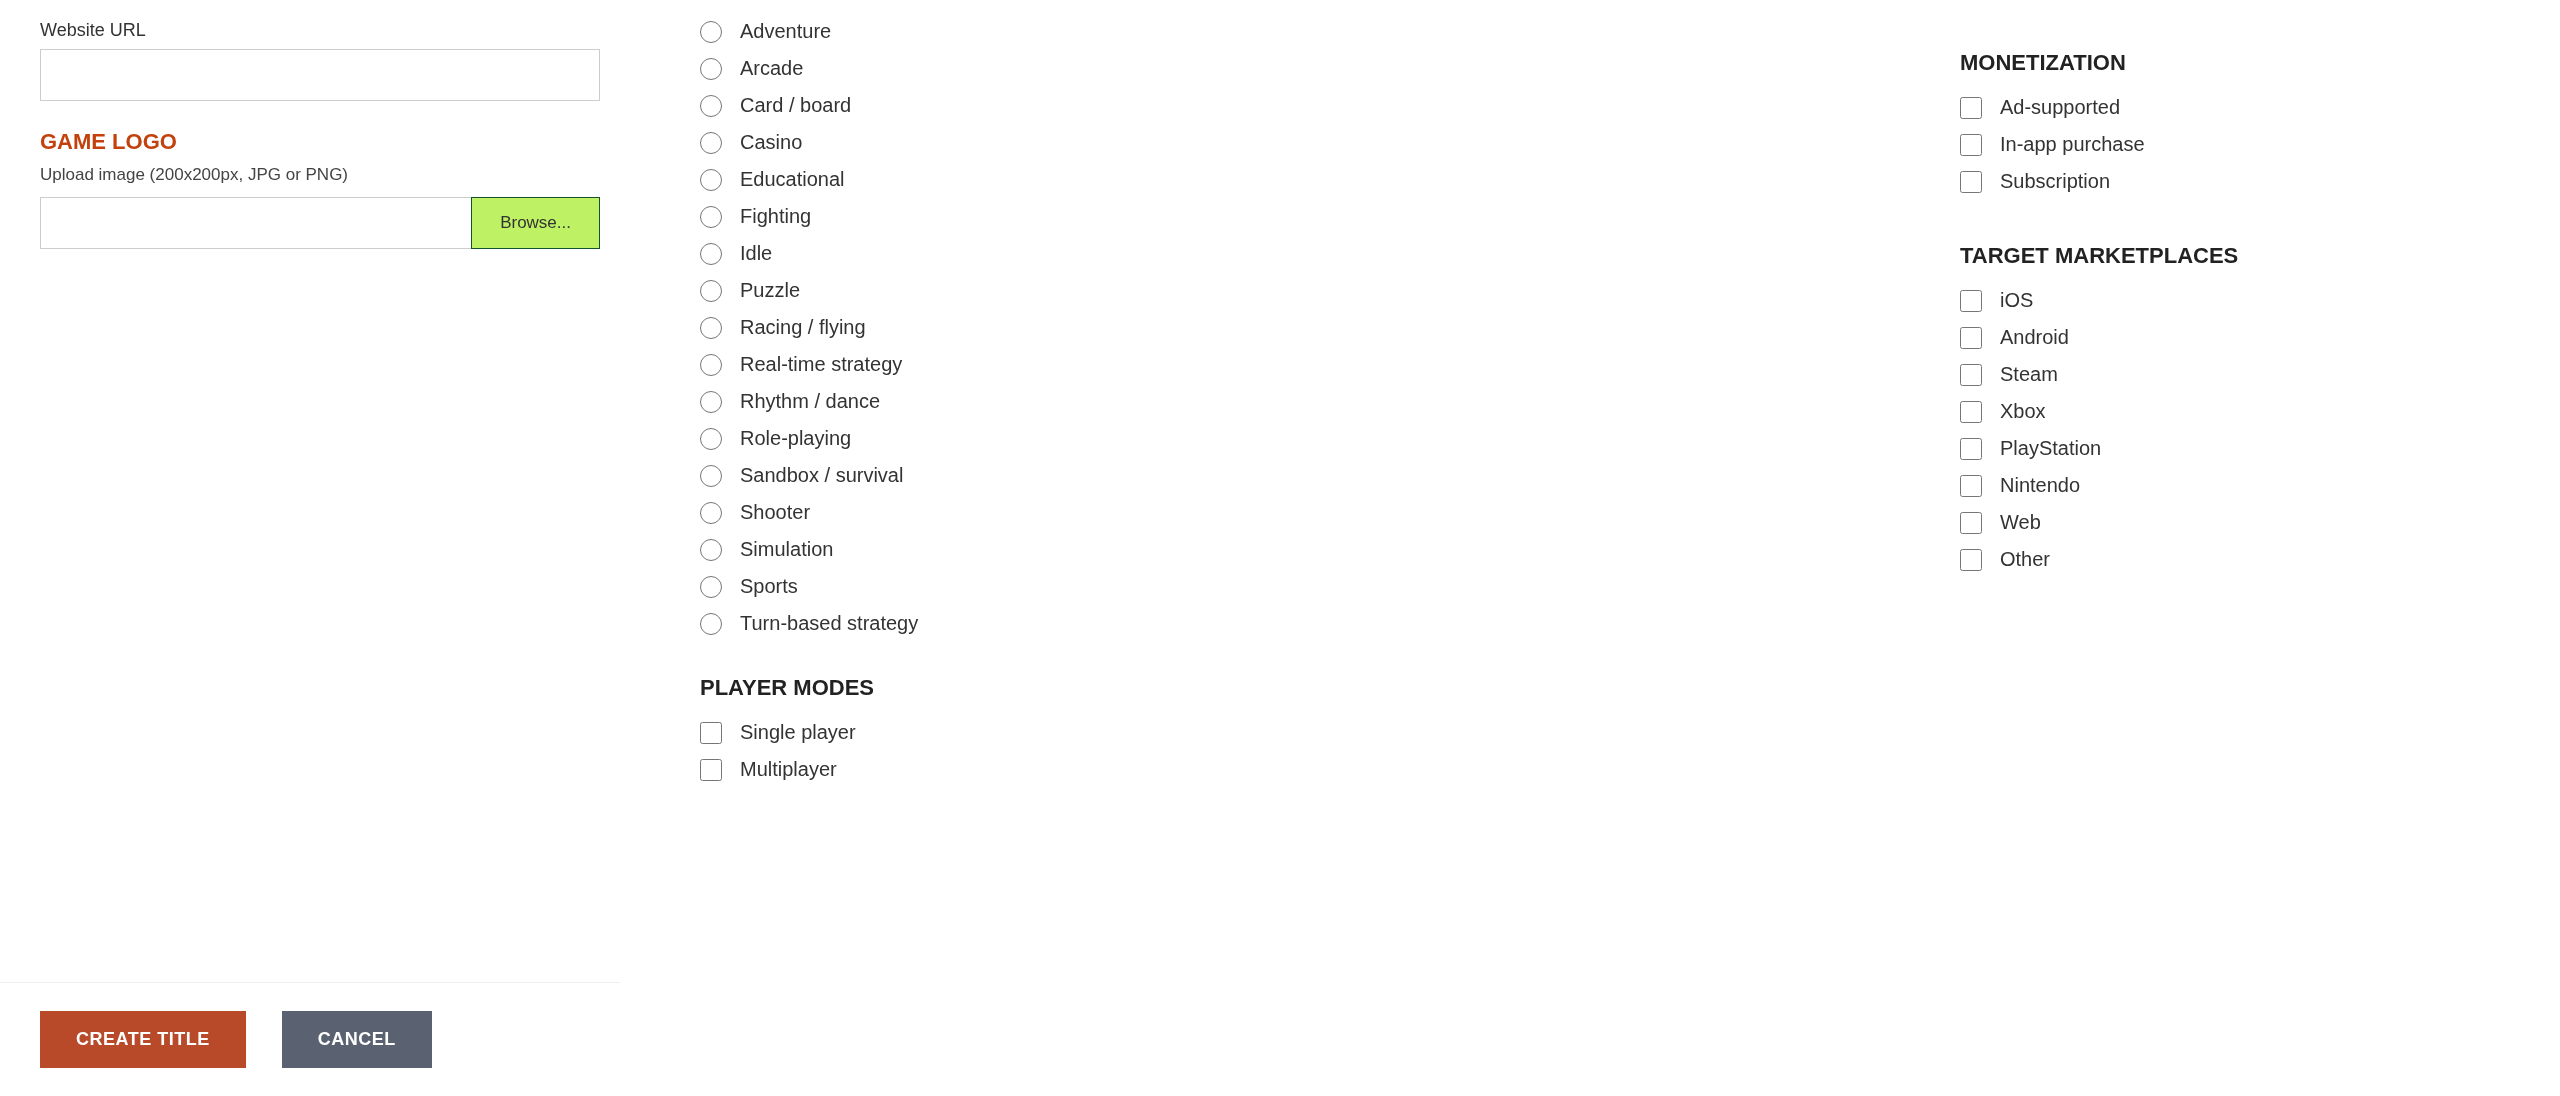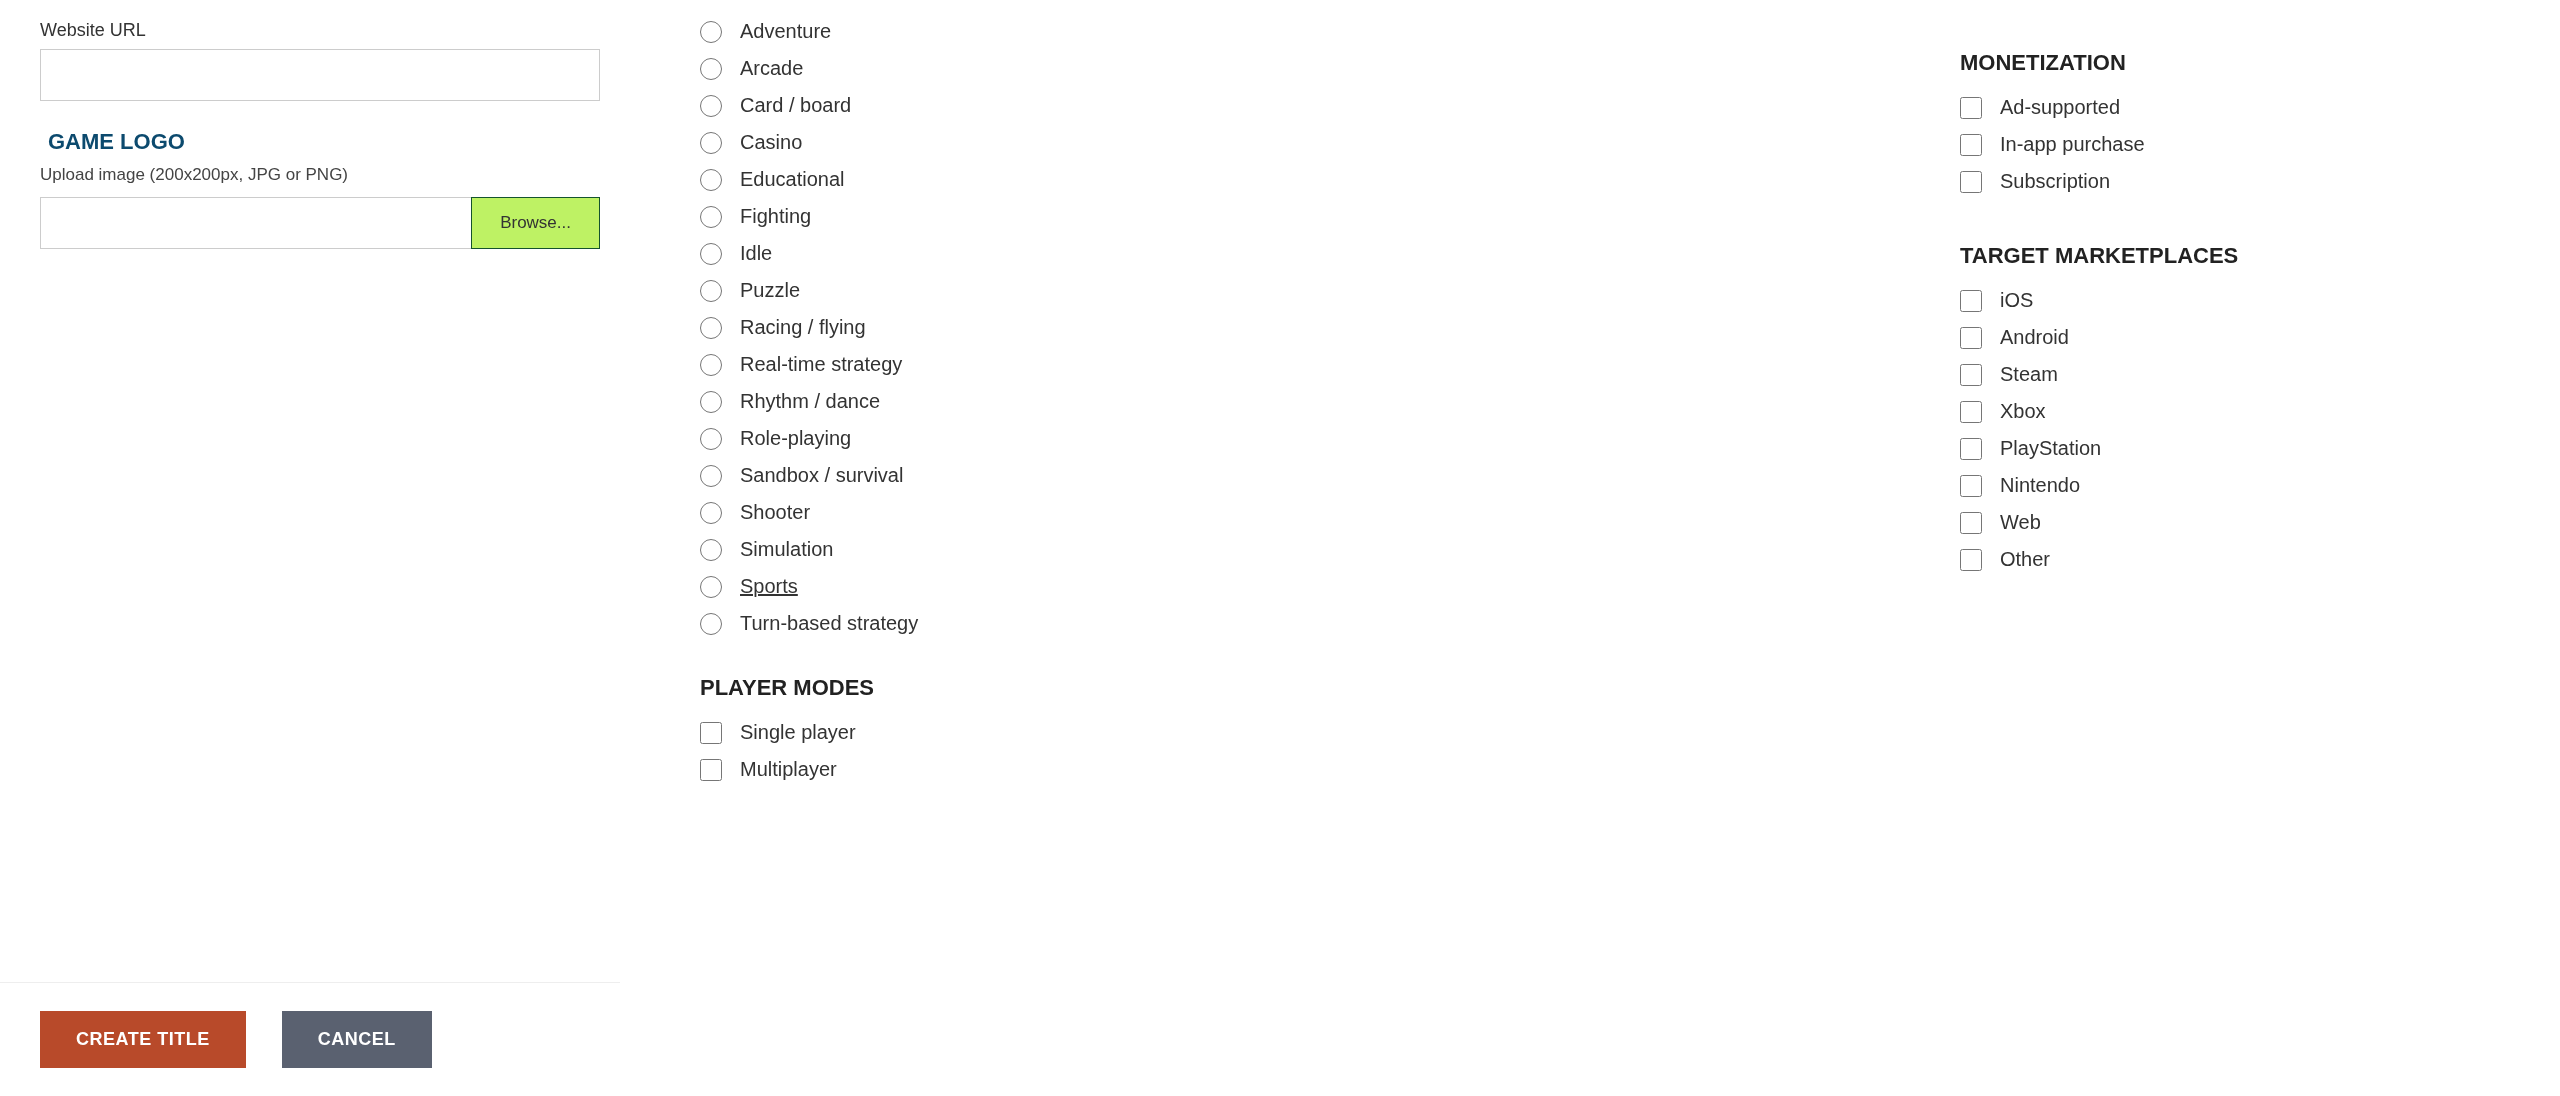--- a/index.html
+++ b/index.html
@@ -43,22 +43,22 @@
       height: 52px;
       border: 1px solid #ccc;
       padding: 0 12px;
       font-size: 17px;
       outline: none;
     }
 
     .section-title {
       font-size: 22px;
       font-weight: bold;
-      color: #0c4a6e;
-      margin: 28px 0 10px 8px;
+      color: #c2410c;
+      margin: 28px 0 10px 0;
     }
 
     .upload-label {
       font-size: 17px;
       color: #444;
       margin-bottom: 12px;
     }
 
     .file-input-row {
       display: flex;
@@ -274,21 +274,21 @@
         <li>
           <input type="radio" name="genre" id="genre-13" style="">
           <label for="genre-13" style="cursor: pointer;">Shooter</label>
         </li>
         <li>
           <input type="radio" name="genre" id="genre-14" style="">
           <label for="genre-14" style="cursor: pointer;">Simulation</label>
         </li>
         <li>
           <input type="radio" name="genre" id="genre-15" style="">
-          <label for="genre-15" style="cursor: pointer; text-decoration: underline;">Sports</label>
+          <label for="genre-15" style="cursor: pointer;">Sports</label>
         </li>
         <li>
           <input type="radio" name="genre" id="genre-16" style="">
           <label for="genre-16" style="cursor: pointer;">Turn-based strategy</label>
         </li>
       </ul>
 
     <div class="sub-section-title">PLAYER MODES</div>
     <ul class="checkbox-list" id="player-modes-list">
     <li>

